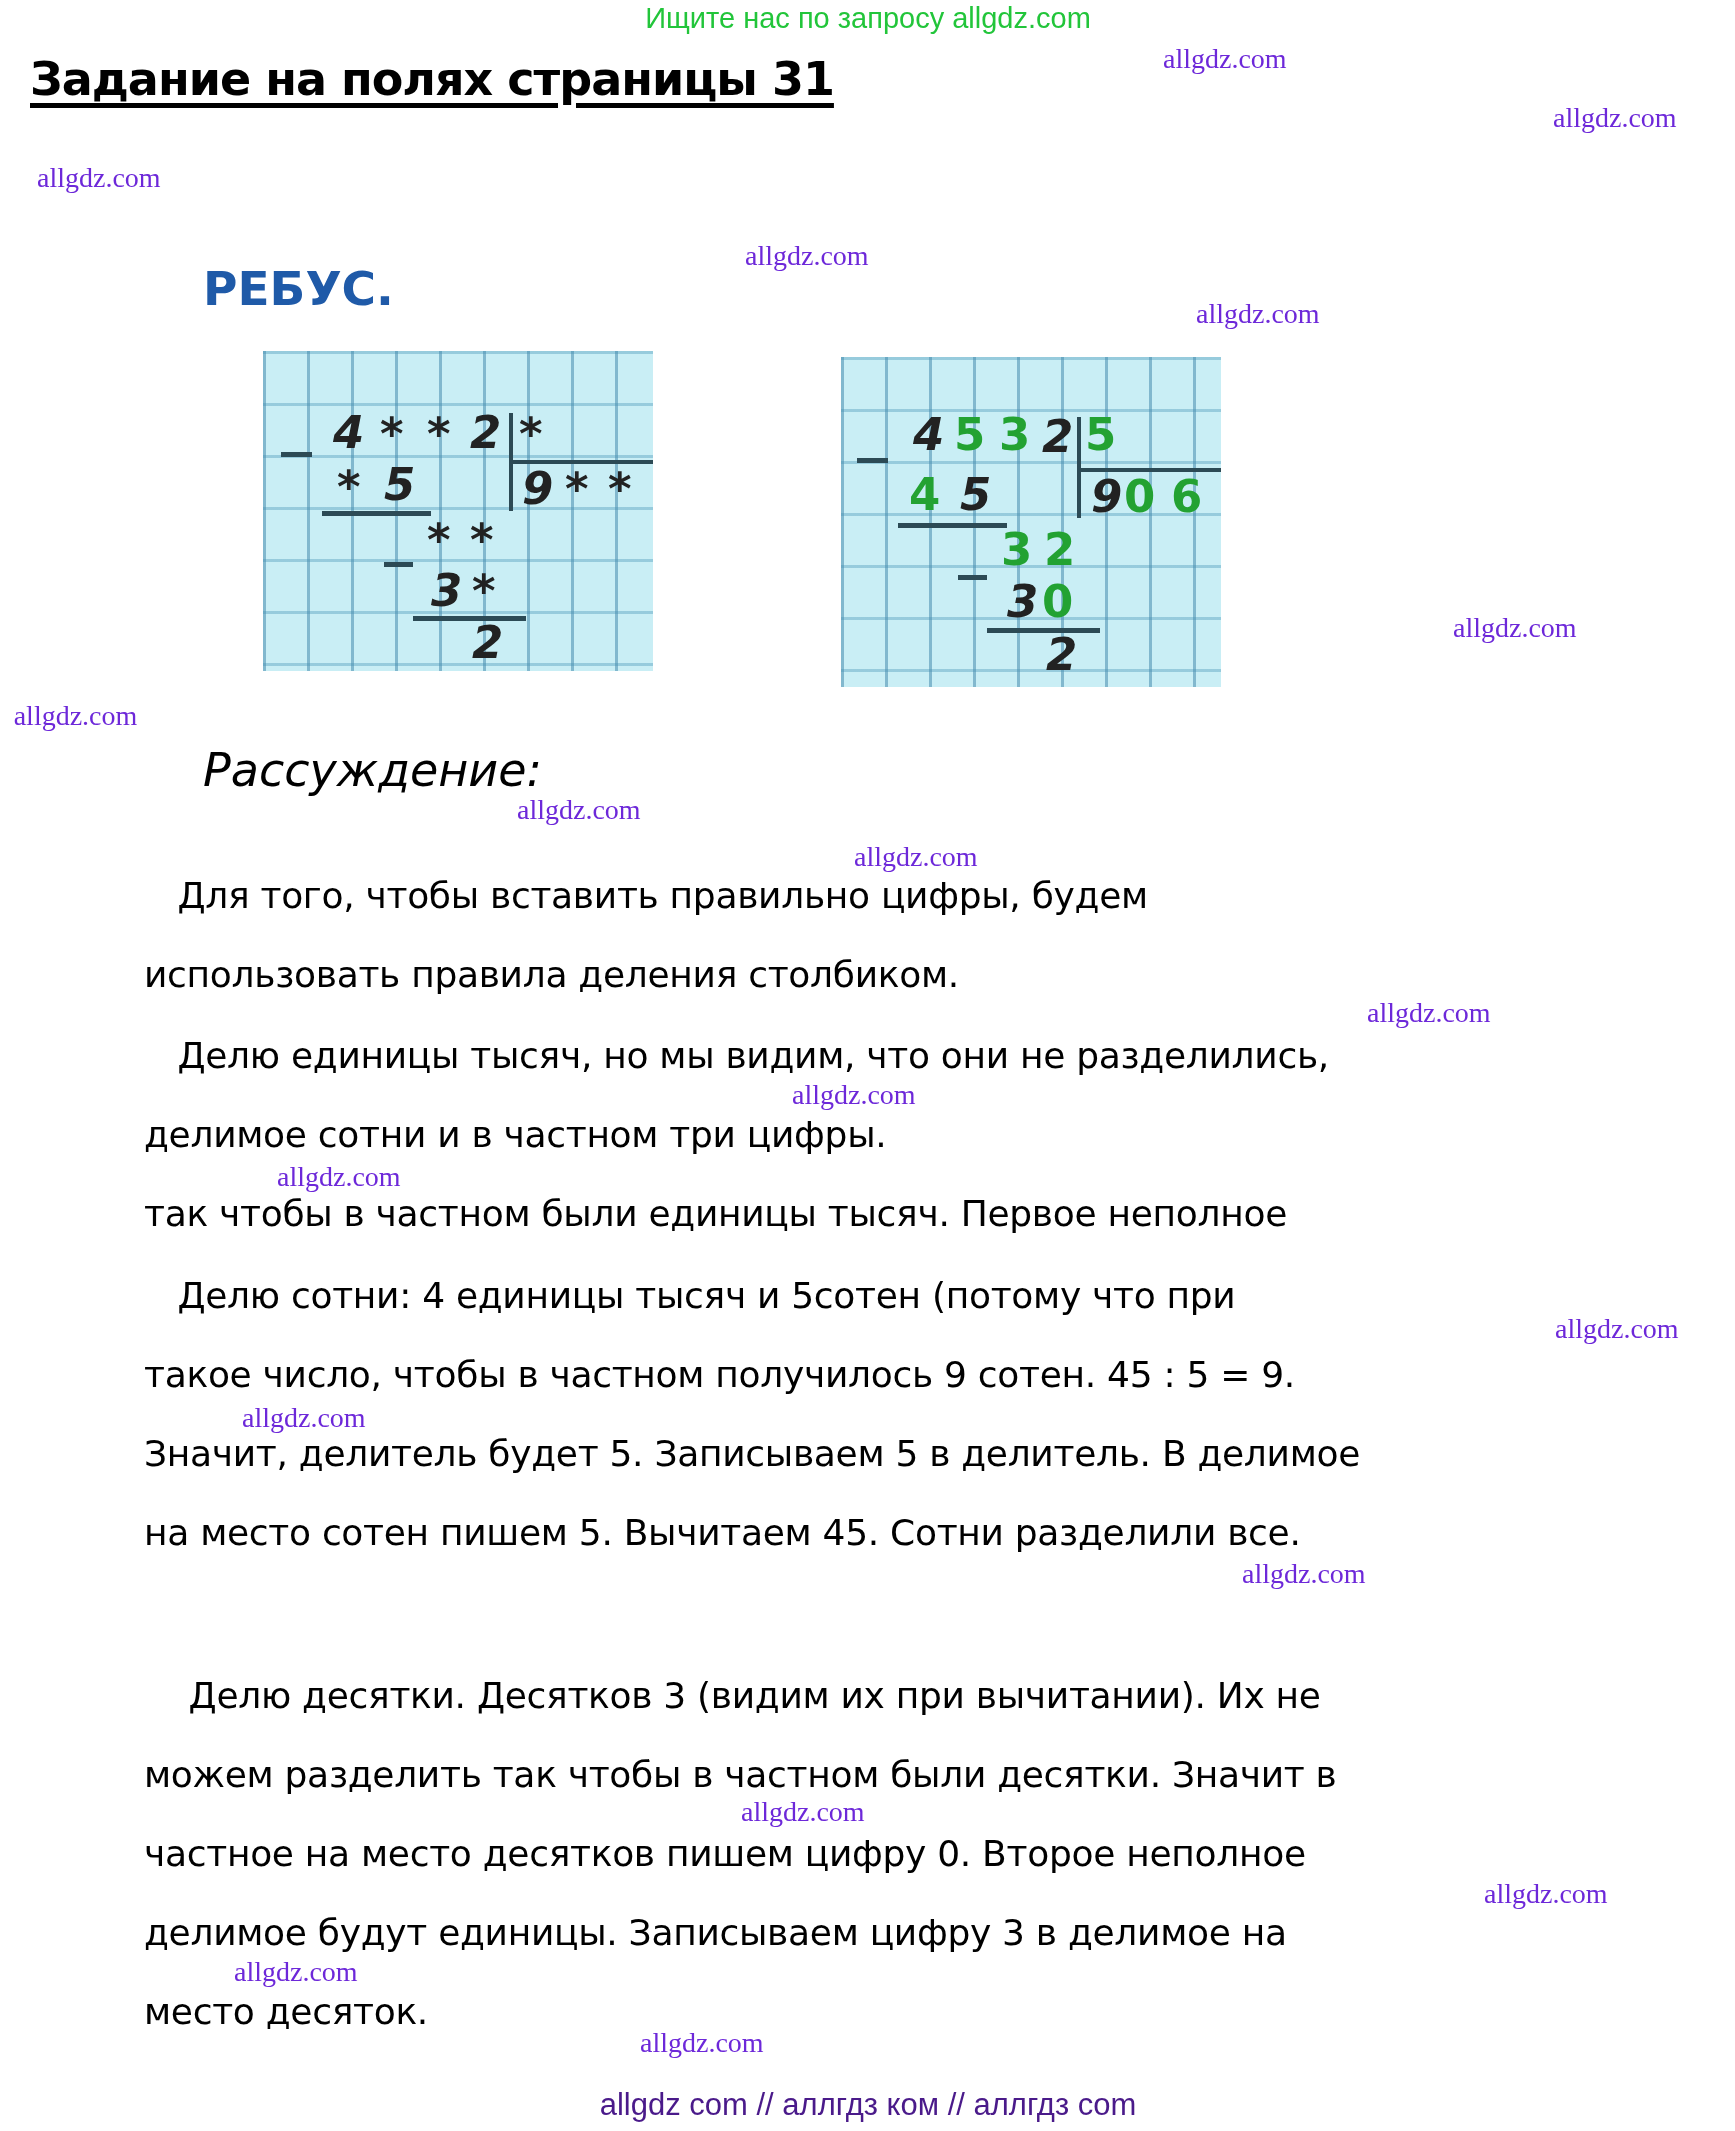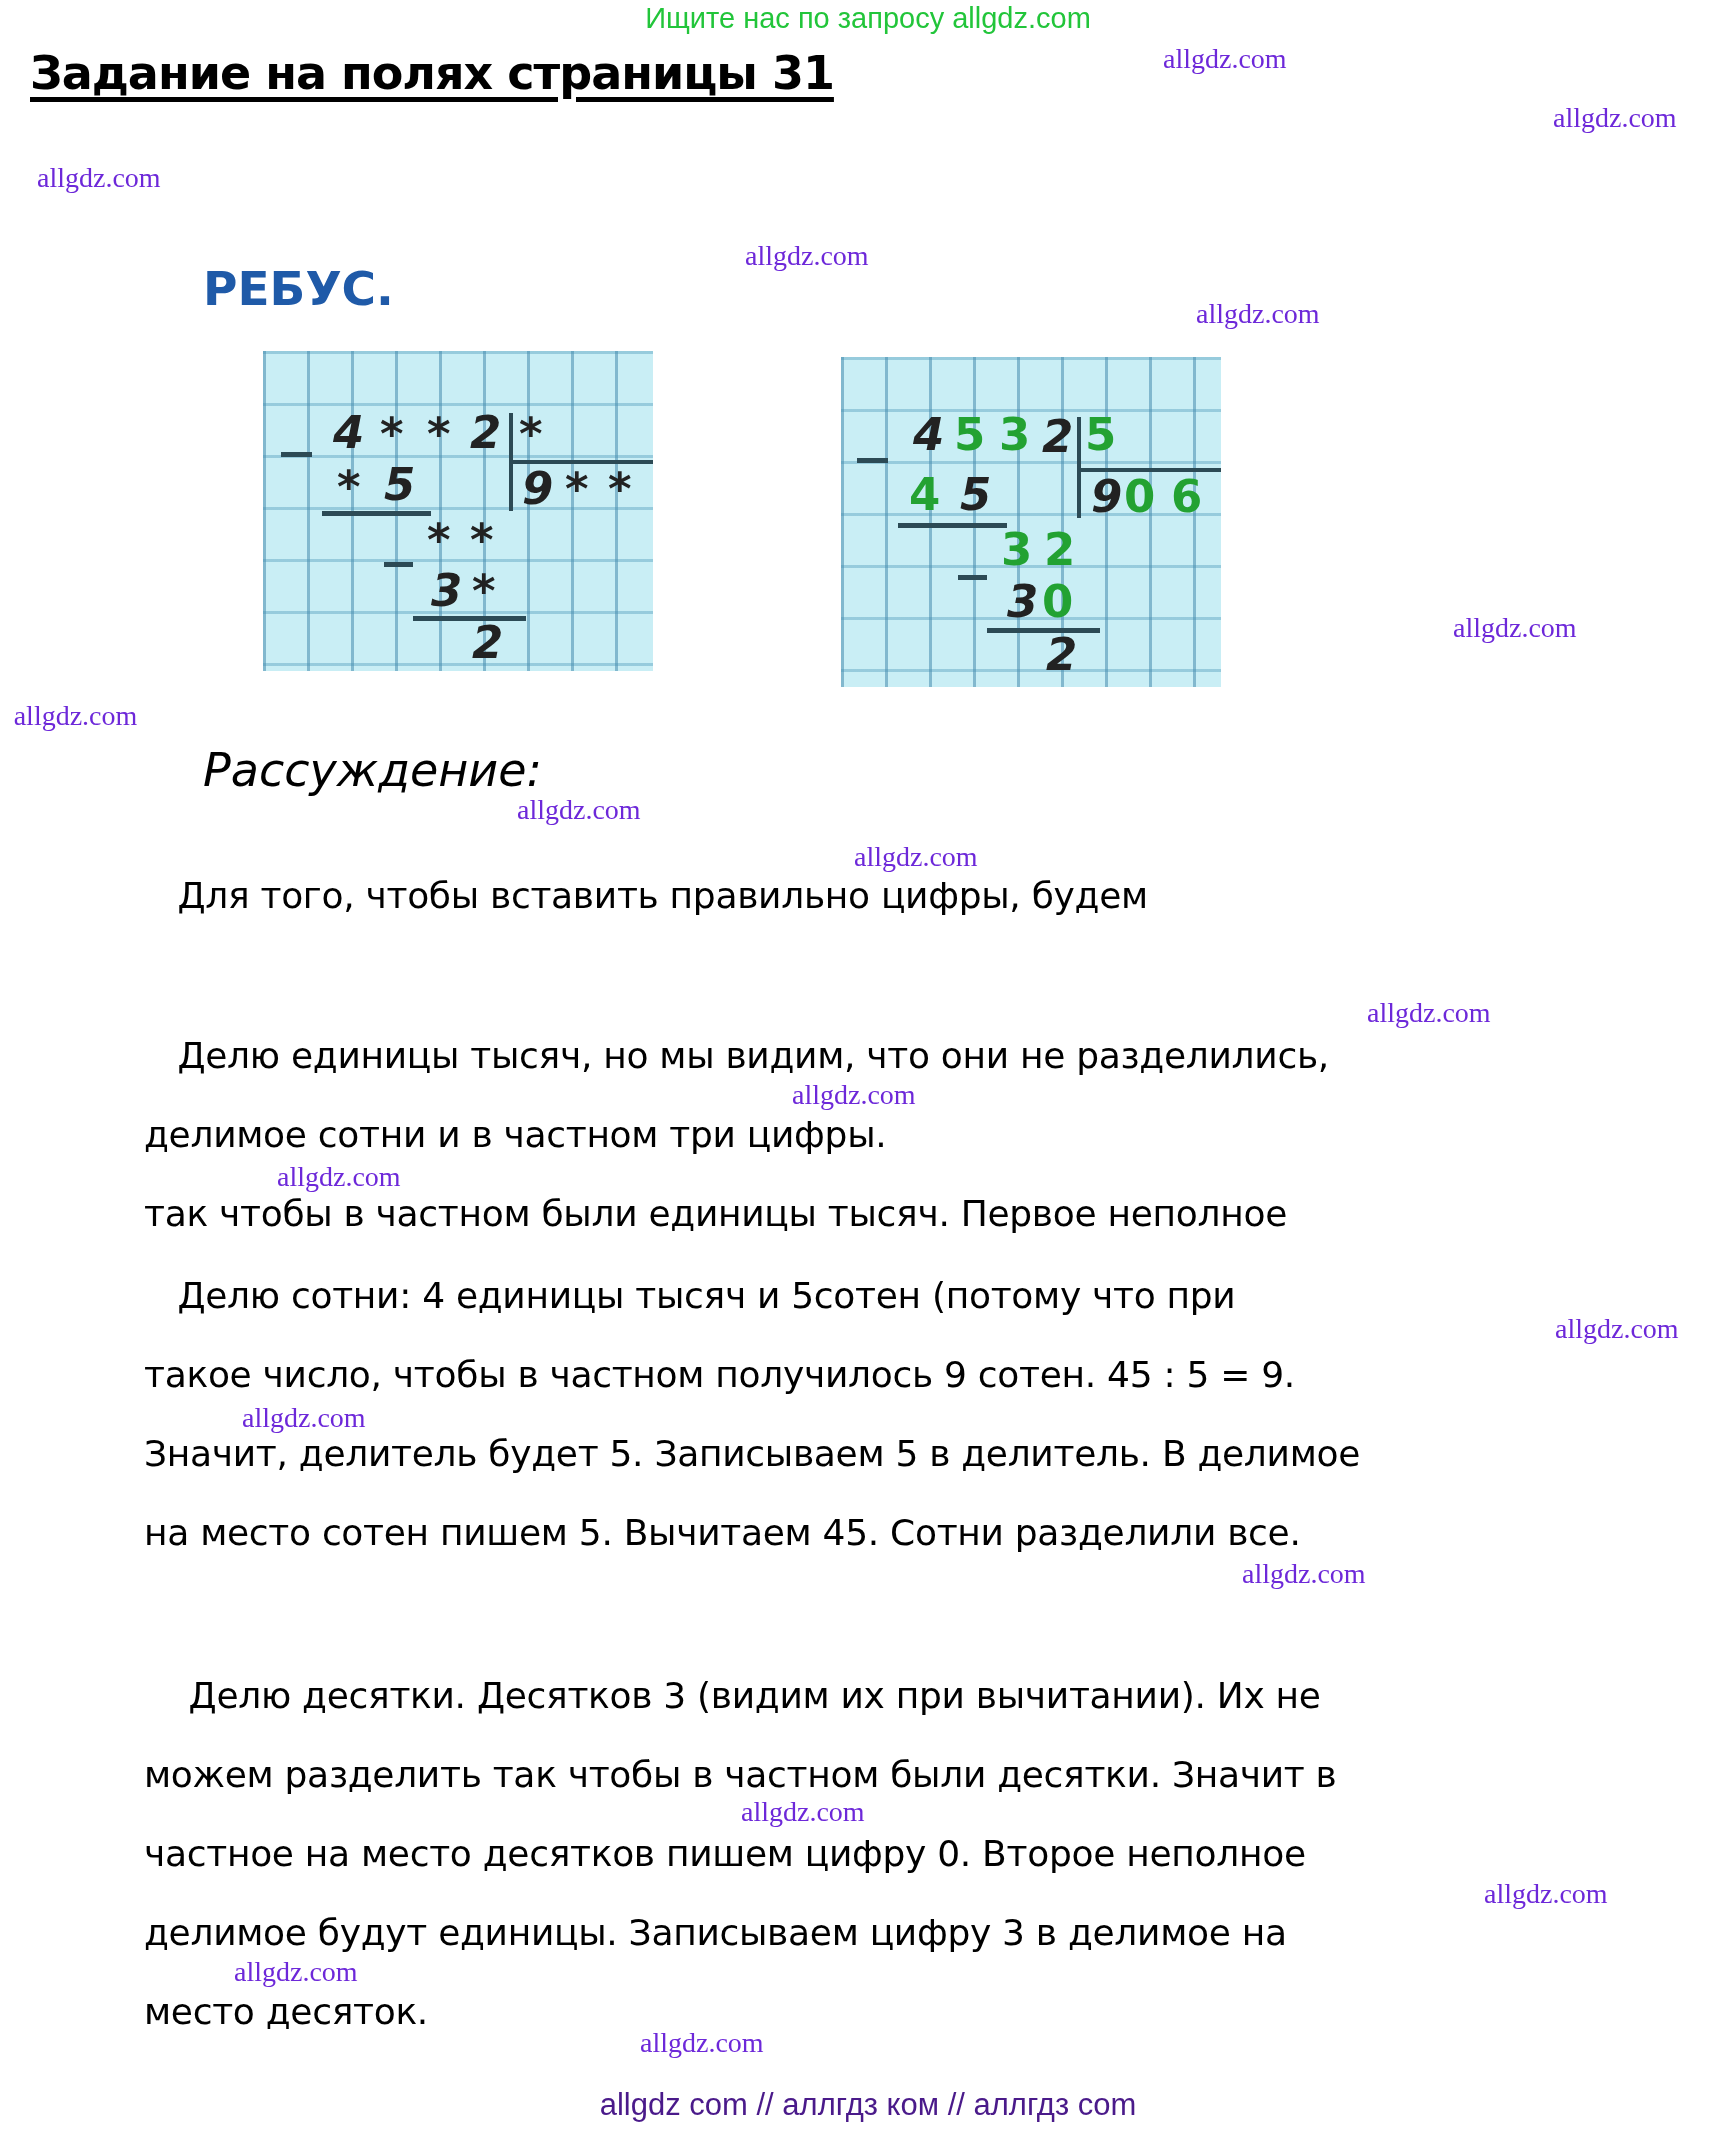--- a/index.html
+++ b/index.html
@@ -6,21 +6,21 @@
     body {
       width: 1736px; height: 2132px; position: relative; overflow: hidden;
       font-family: "DejaVu Sans", sans-serif; color: #000;
     }
     .abs { position: absolute; }
     .top-banner {
       left: 0; width: 1736px; top: 2px; text-align: center;
       font-family: "Liberation Sans", sans-serif; font-size: 29px; color: #22c53a;
     }
     .title {
-      left: 30px; top: 46px; font-size: 46px; font-weight: bold;
+      left: 30px; top: 52px; font-size: 46px; font-weight: bold;
       font-family: "DejaVu Sans", sans-serif; letter-spacing: -1px;
       text-decoration: underline; text-decoration-thickness: 4.9px; text-underline-offset: 7.8px;
     }
     .wm {
       font-family: Liberation Serif, serif; font-size: 28px; color: #6d28d9;
       white-space: nowrap;
     }
     .rebus-heading {
       left: 203px; top: 261px; font-size: 47px; font-weight: bold; color: #1f5aa8;
       font-family: "DejaVu Sans", sans-serif;
@@ -108,20 +108,21 @@
   <span class="g-digit" style="left:166px; top:222px;">3</span>
   <span class="g-digit green" style="left:201px; top:222px;">0</span>
   <div class="g-line" style="left:146px; top:271px; width:113px; height:4.9px;"></div>
   <span class="g-digit" style="left:205px; top:275px;">2</span>
 </div>
 
 <div class="abs reasoning-label">Рассуждение:</div>
 
 <div class="para" style="top:856px;">
   <span class="line" style="white-space: pre;">   Для того, чтобы вставить правильно цифры, будем</span>
+  <span class="line" style="white-space: pre;">использовать правила деления столбиком.</span>
 </div>
 
 <div class="para" style="top:1016px;">
   <span class="line" style="white-space: pre;">   Делю единицы тысяч, но мы видим, что они не разделились,</span>
   <span class="line" style="white-space: pre;">делимое сотни и в частном три цифры.</span>
   <span class="line" style="white-space: pre;">так чтобы в частном были единицы тысяч. Первое неполное</span>
 </div>
 
 <div class="para" style="top:1256px;">
   <span class="line" style="white-space: pre;">   Делю сотни: 4 единицы тысяч и 5сотен (потому что при</span>

